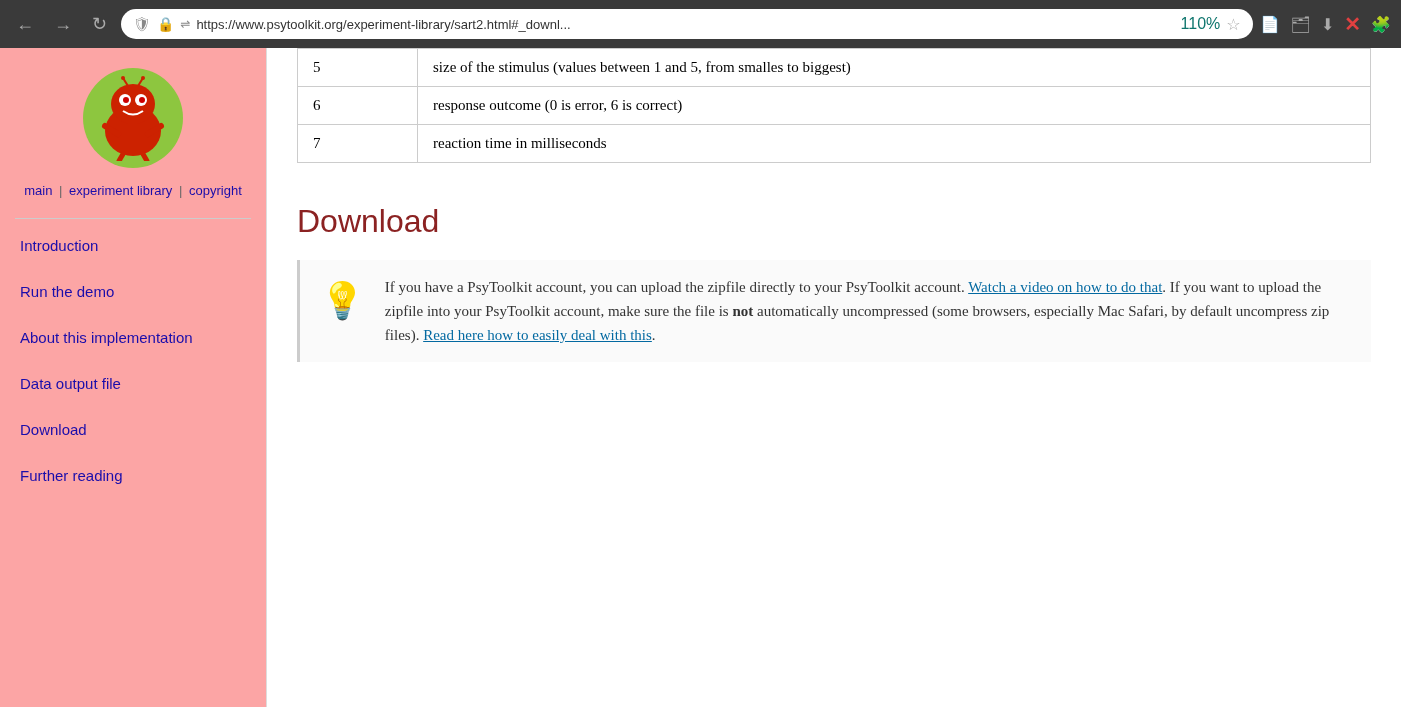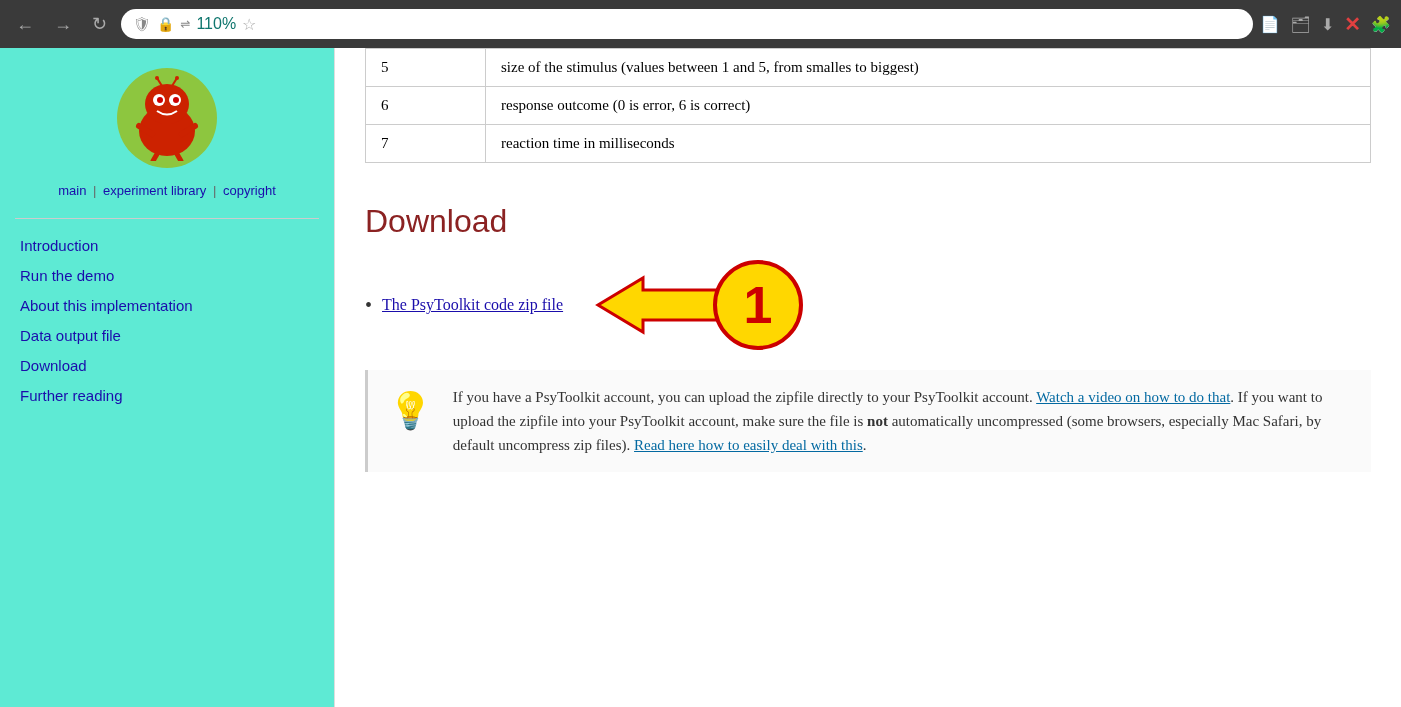--- a/index.html
+++ b/index.html
@@ -68,22 +68,22 @@
     
     .page-layout {
       display: flex;
       flex: 1;
       overflow: hidden;
       background: #fff;
     }
 
     
     .sidebar {
-      width: 335px;
-      background: #5eead4;
+      width: 267px;
+      background: #fca5a5;
       border-right: 1px solid #ddd;
       padding: 20px 15px;
       flex-shrink: 0;
       overflow-y: auto;
     }
     .logo-container {
       display: flex;
       justify-content: center;
       margin-bottom: 15px;
     }
@@ -110,21 +110,21 @@
     }
     .nav-separator { color: #666; margin: 0 3px; }
     .sidebar-divider {
       border: none;
       border-top: 1px solid #ccc;
       margin: 15px 0;
     }
     .sidebar-nav {
       display: flex;
       flex-direction: column;
-      gap: 6px;
+      gap: 22px;
       padding-left: 5px;
     }
     .sidebar-nav a {
       color: #1a0dab;
       text-decoration: none;
       font-family: Arial, sans-serif;
       font-size: 15px;
       line-height: 1.6;
     }
 
@@ -239,20 +239,21 @@
 <body>
 
 <div class="browser-chrome">
   <button class="nav-btn">←</button>
   <button class="nav-btn">→</button>
   <button class="nav-btn">↻</button>
   <div class="address-bar">
     <span class="shield-icon">🛡</span>
     <span class="lock-icon">🔒</span>
     <span class="lock-icon" style="font-size:12px;">⇌</span>
+    <span class="url-text">https://www.psytoolkit.org/experiment-library/sart2.html#_downl...</span>
     <span class="zoom-badge">110%</span>
     <span class="star-icon">☆</span>
   </div>
   <div class="chrome-actions">
     <span>📄</span>
     <span>🗂</span>
     <span>⬇</span>
     <span style="color:#e04040;font-weight:bold;font-size:20px;">✕</span>
     <span>🧩</span>
   </div>
@@ -326,33 +327,20 @@
         <tr>
           <td>7</td>
           <td>reaction time in milliseconds</td>
         </tr>
       </tbody>
     </table>
 
     <div class="download-section">
       <h2 class="section-title">Download</h2>
 
-      <div class="download-link-row">
-        <a class="download-link" href="#">The PsyToolkit code zip file</a>
-
-        <div class="annotation-container">
-
-          <svg width="130" height="70" viewBox="0 0 130 70">
-
-            <polygon points="130,20 130,50 50,50 50,62 5,35 50,8 50,20" fill="#FFD700" stroke="#cc0000" stroke-width="3"></polygon>
-          </svg>
-
-          <div class="number-circle">1</div>
-        </div>
-      </div>
 
       <div class="info-box">
         <div class="bulb-icon">💡</div>
         <div class="info-text">
           <span>If you have a PsyToolkit account, you can upload the zipfile directly to your PsyToolkit account. </span><a href="#">Watch a video on how to do that</a><span>. If you want to upload the zipfile into your PsyToolkit account, make sure the file is </span><strong>not</strong><span> automatically uncompressed (some browsers, especially Mac Safari, by default uncompress zip files). </span><a href="#">Read here how to easily deal with this</a><span>.</span>
         </div>
       </div>
     </div>
 
   </div>

